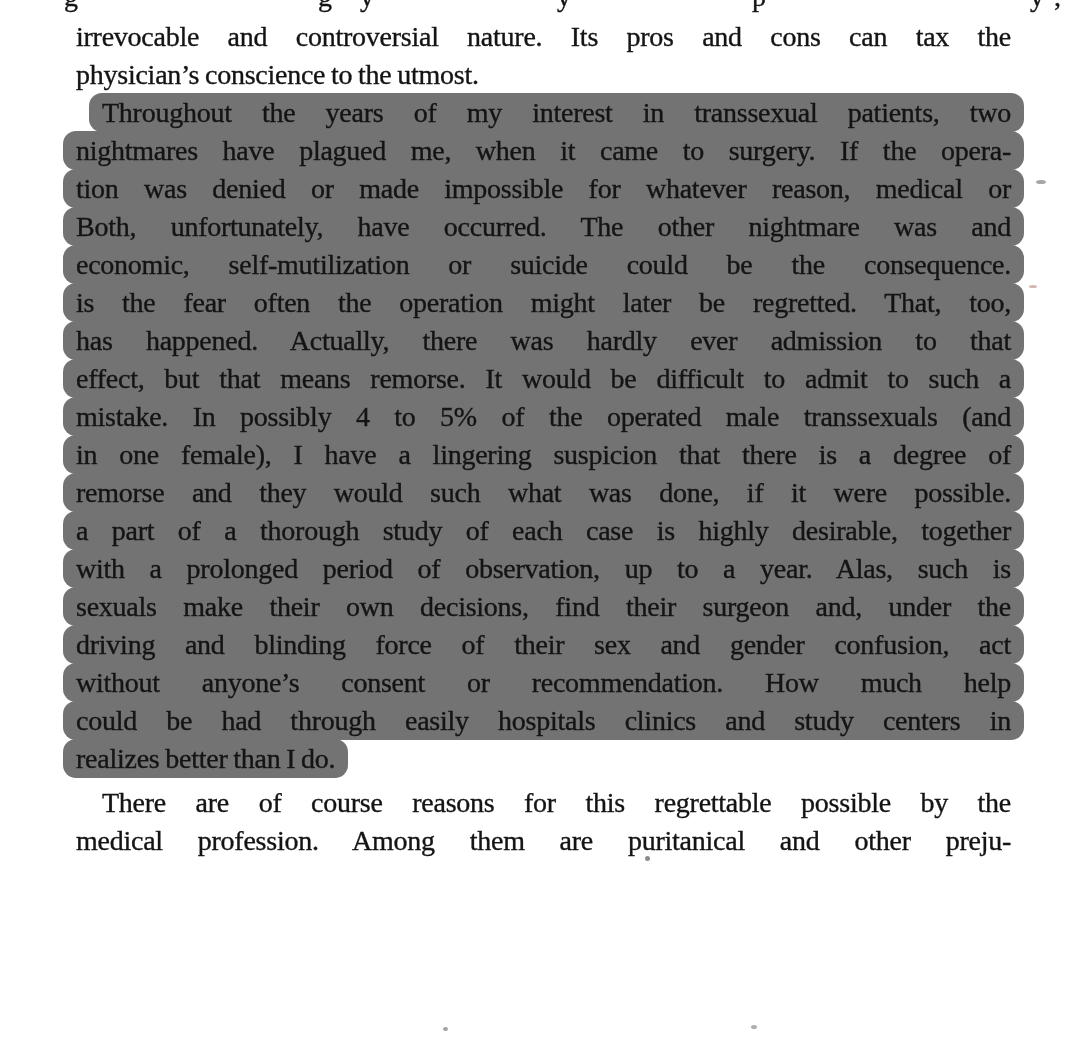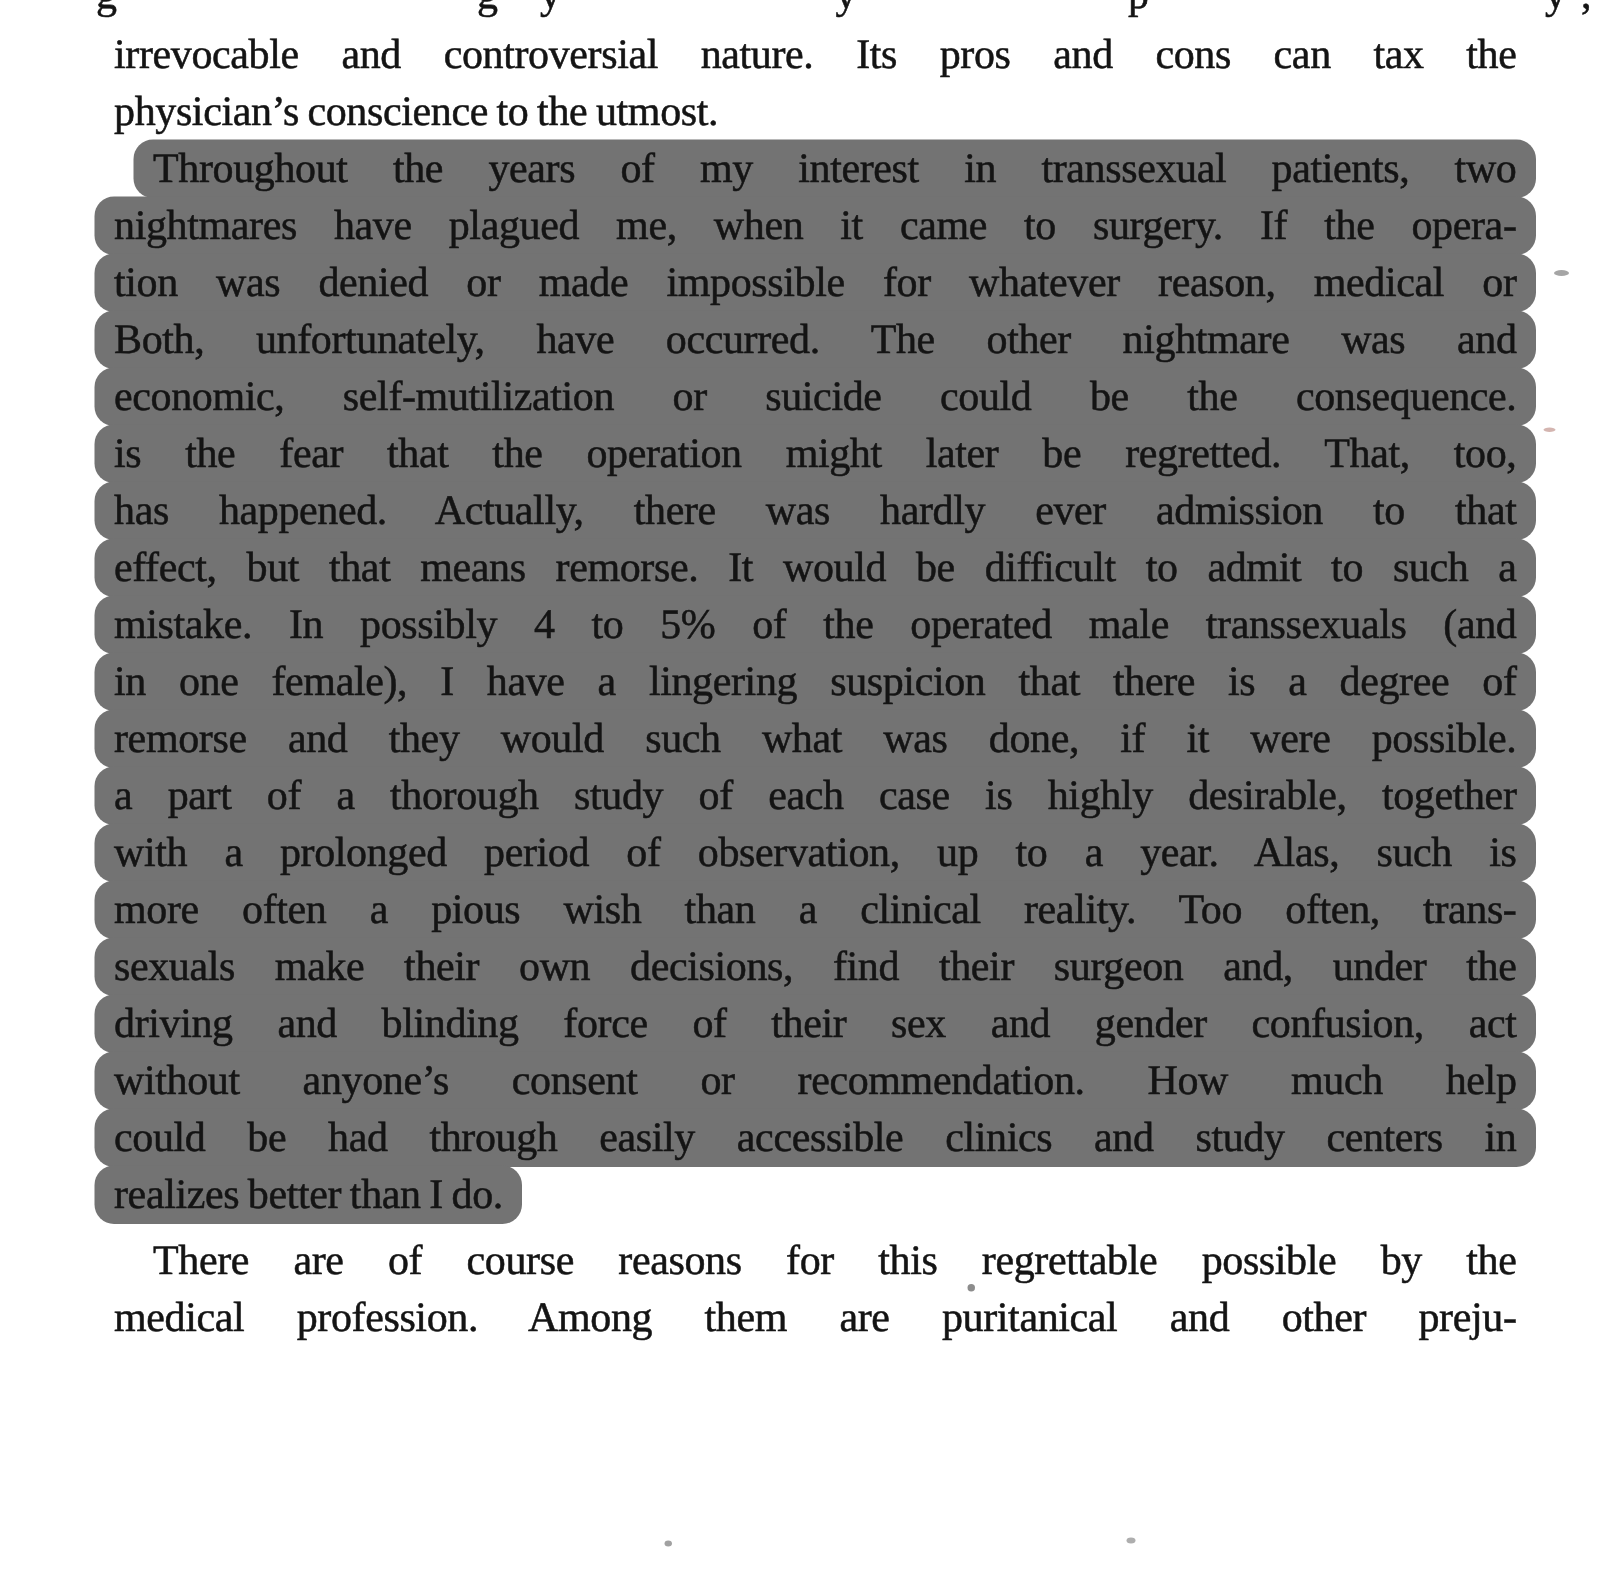--- a/index.html
+++ b/index.html
@@ -85,33 +85,32 @@
   <div class="para mt-intro">
       <div class="tline"><span class="">irrevocable and controversial nature. Its pros and cons can tax the</span></div>
       <div class="tline endline"><span class="">physician’s conscience to the utmost.</span></div>
     </div>
   <div class="para">
       <div class="tline ind"><span class="hl">Throughout the years of my interest in transsexual patients, two</span></div>
       <div class="tline"><span class="hl">nightmares have plagued me, when it came to surgery. If the opera-</span></div>
       <div class="tline"><span class="hl">tion was denied or made impossible for whatever reason, medical or</span></div>
       <div class="tline"><span class="hl">Both, unfortunately, have occurred. The other nightmare was and</span></div>
       <div class="tline"><span class="hl">economic, self-mutilization or suicide could be the consequence.</span></div>
-      <div class="tline"><span class="hl">is the fear that the operation might later be regretted. That, too,</span></div>
+      <div class="tline"><span class="hl">is the fear often the operation might later be regretted. That, too,</span></div>
       <div class="tline"><span class="hl">has happened. Actually, there was hardly ever admission to that</span></div>
       <div class="tline"><span class="hl">effect, but that means remorse. It would be difficult to admit to such a</span></div>
       <div class="tline"><span class="hl">mistake. In possibly 4 to 5% of the operated male transsexuals (and</span></div>
       <div class="tline"><span class="hl">in one female), I have a lingering suspicion that there is a degree of</span></div>
       <div class="tline"><span class="hl">remorse and they would such what was done, if it were possible.</span></div>
       <div class="tline"><span class="hl">a part of a thorough study of each case is highly desirable, together</span></div>
       <div class="tline"><span class="hl">with a prolonged period of observation, up to a year. Alas, such is</span></div>
-      <div class="tline"><span class="hl">more often a pious wish than a clinical reality. Too often, trans-</span></div>
       <div class="tline"><span class="hl">sexuals make their own decisions, find their surgeon and, under the</span></div>
       <div class="tline"><span class="hl">driving and blinding force of their sex and gender confusion, act</span></div>
       <div class="tline"><span class="hl">without anyone’s consent or recommendation. How much help</span></div>
-      <div class="tline"><span class="hl">could be had through easily accessible clinics and study centers in</span></div>
+      <div class="tline"><span class="hl">could be had through easily hospitals clinics and study centers in</span></div>
       <div class="tline endline"><span class="hl">realizes better than I do.</span></div>
     </div>
   <div class="para mt-closing">
       <div class="tline ind"><span class="">There are of course reasons for this regrettable possible by the</span></div>
       <div class="tline"><span class="">medical profession. Among them are puritanical and other preju-</span></div>
     </div>
   <div id="specks">
       <div class="speck" style="left: 1036px; top: 180px; width: 10px; height: 4px; background: rgb(143, 143, 143);"></div>
       <div class="speck" style="left: 1029px; top: 285px; width: 8px; height: 3px; background: rgb(201, 162, 156);"></div>
       <div class="speck" style="left: 645px; top: 856px; width: 5px; height: 5px; background: rgb(111, 111, 111);"></div>

